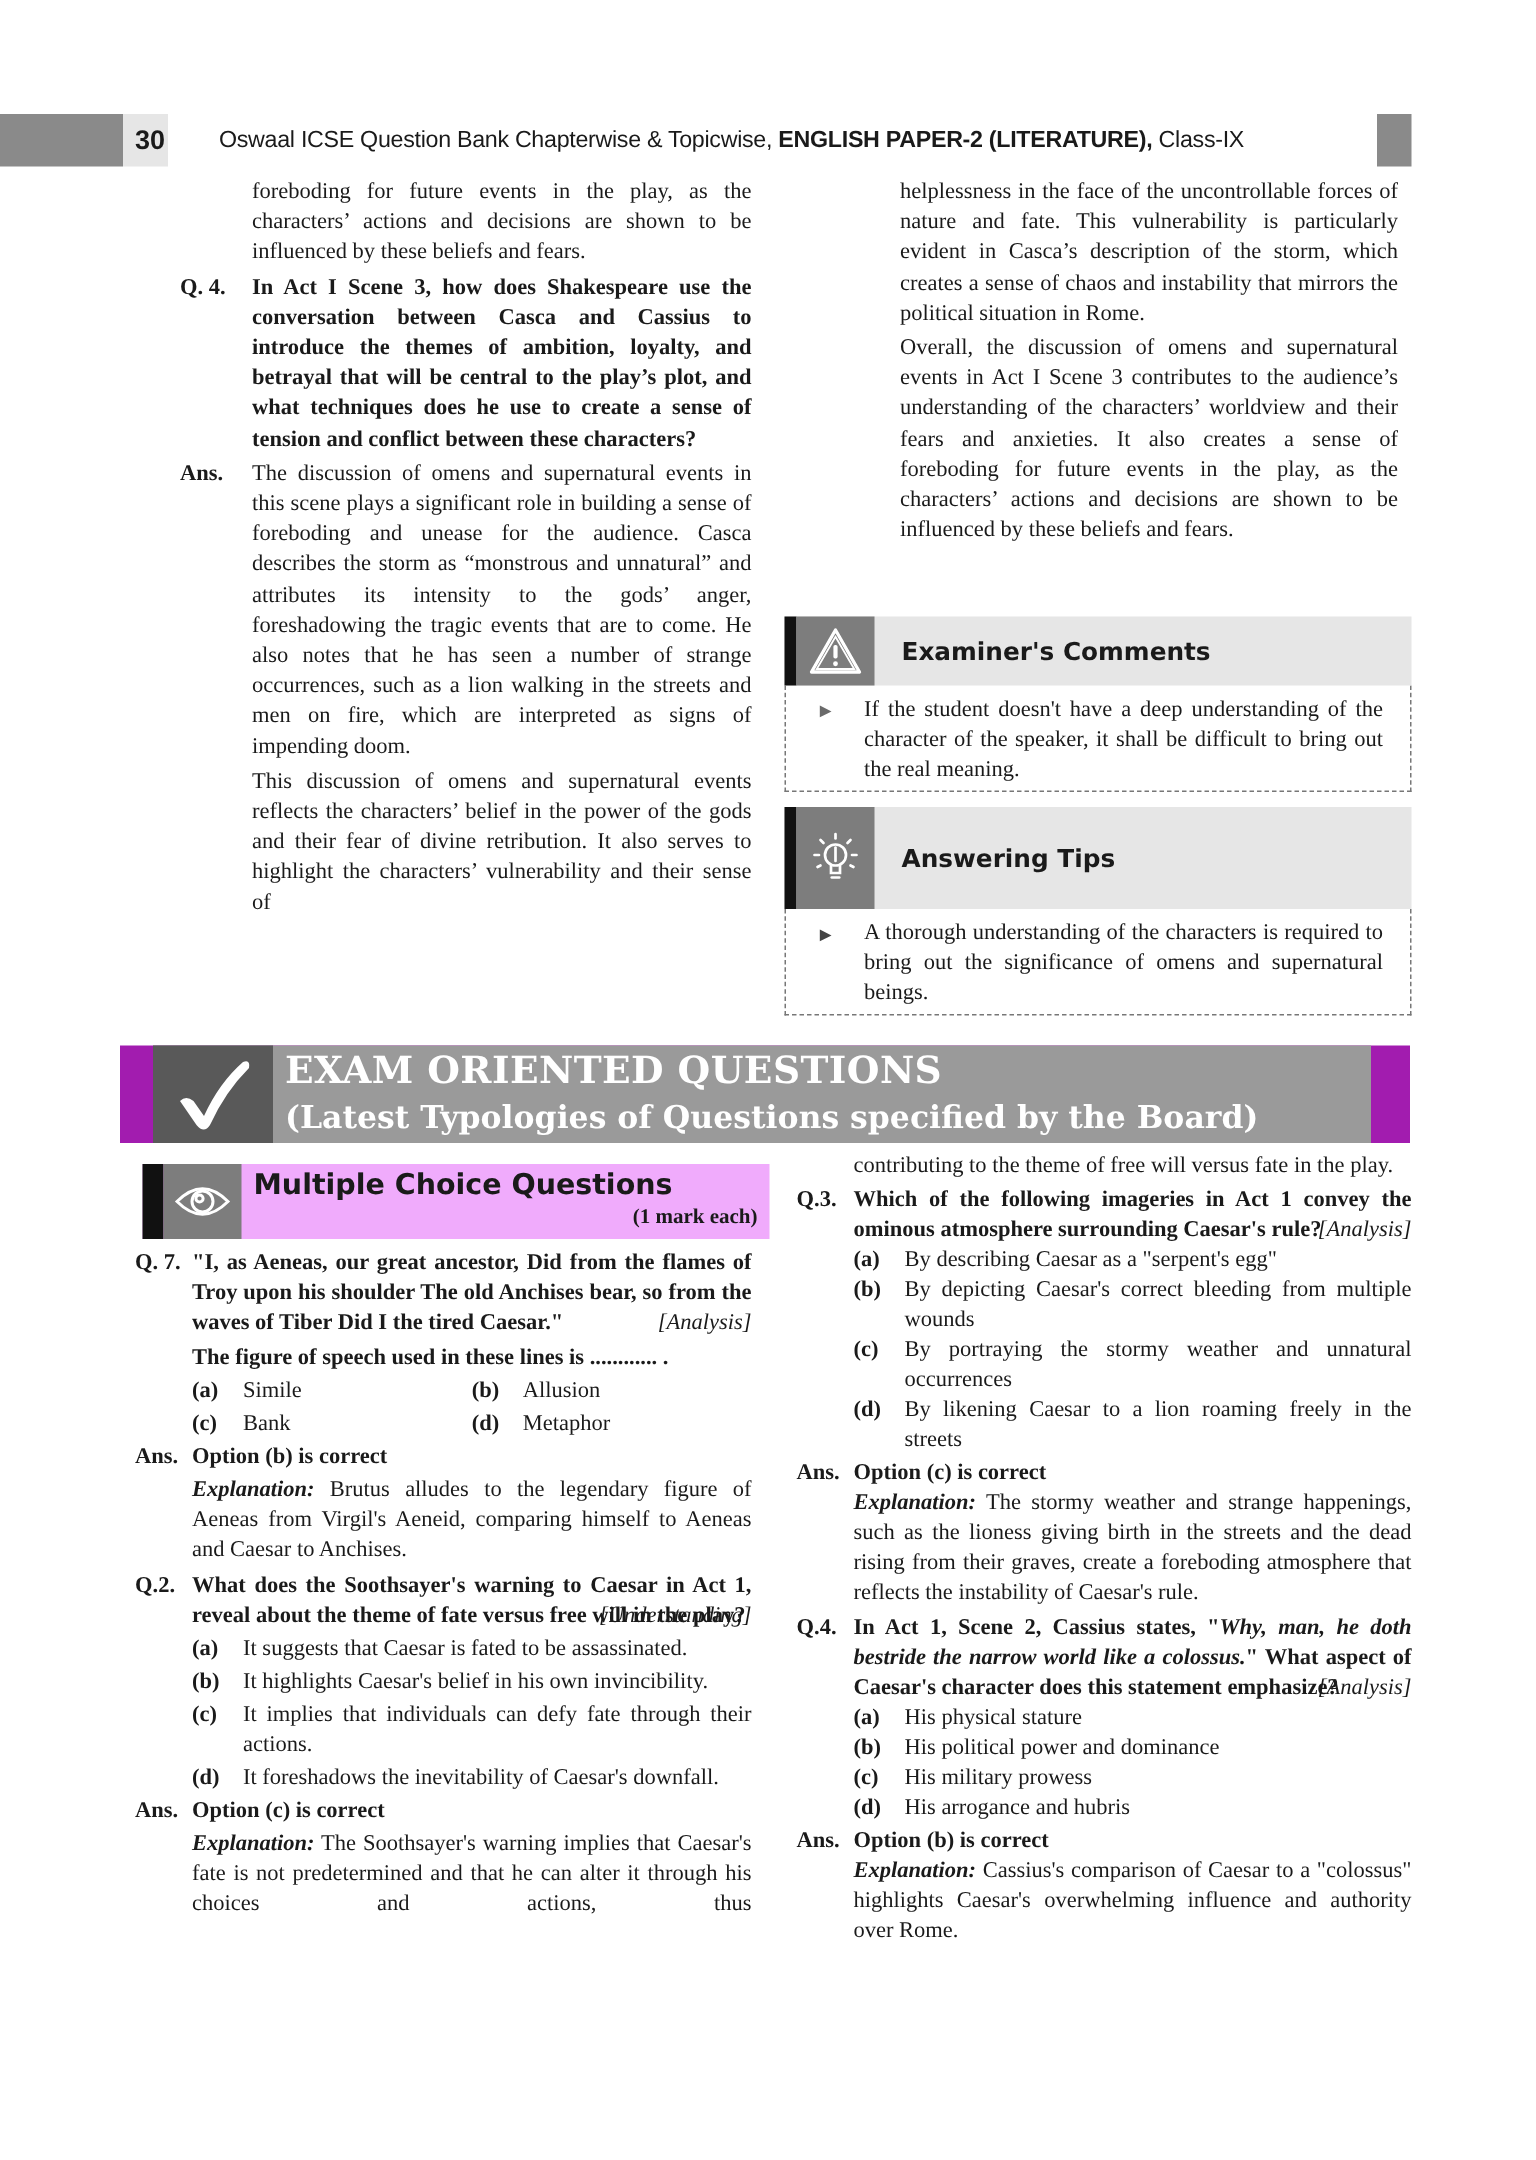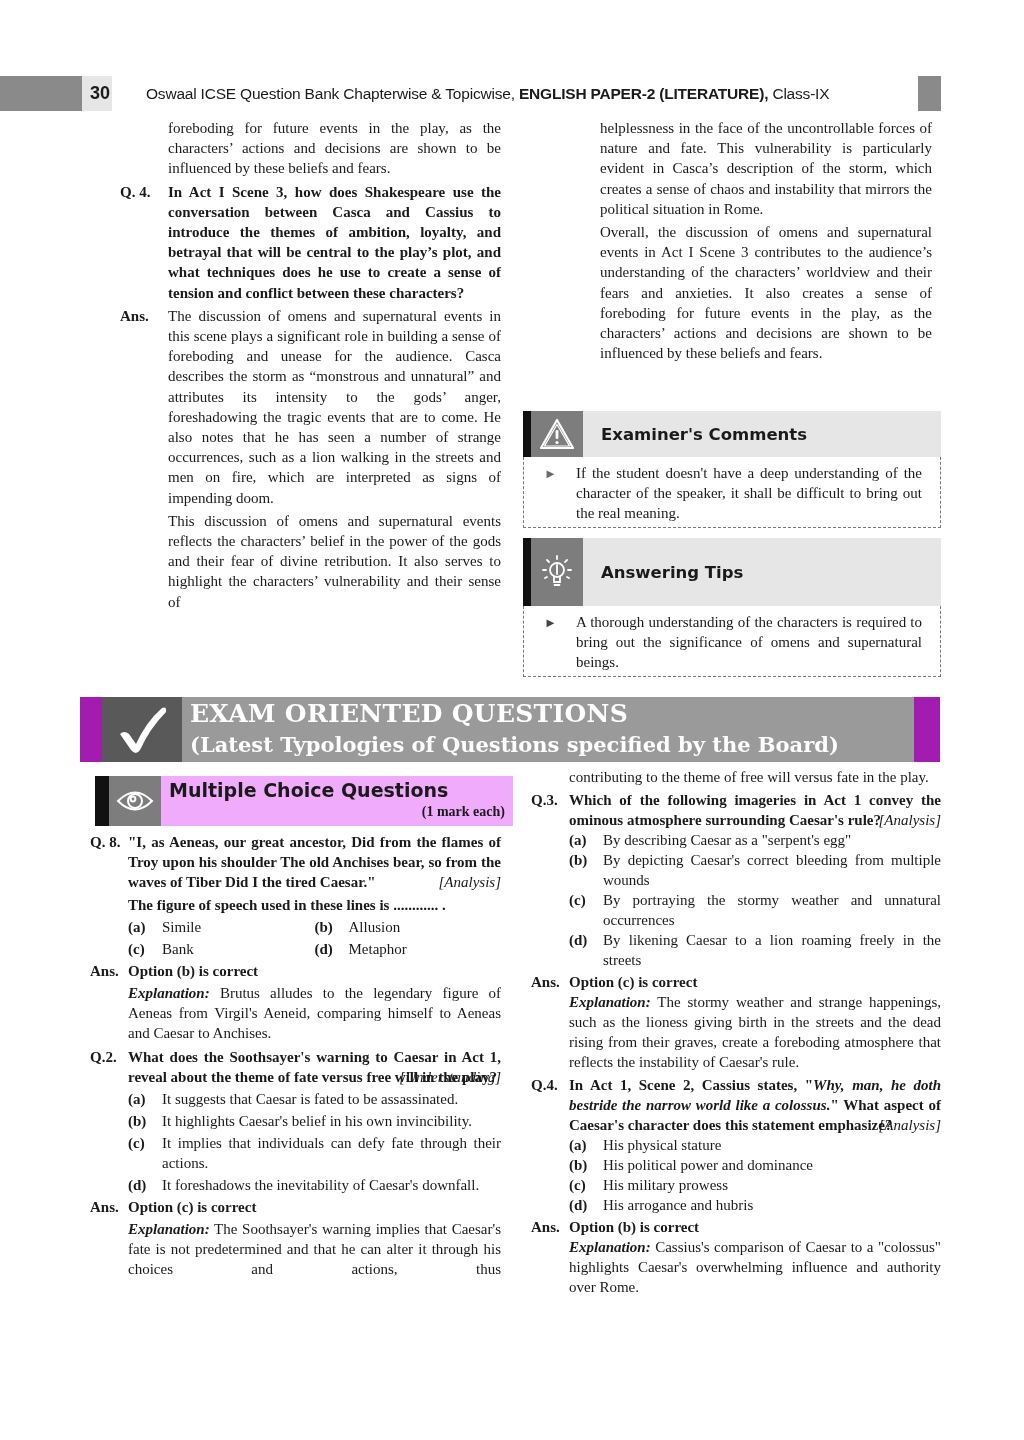--- a/index.html
+++ b/index.html
@@ -156,21 +156,21 @@
       </svg>
   </div>
   <div class="ttl">Multiple Choice Questions</div>
   <div class="sub">(1 mark each)</div>
 </div>
 
 <div class="col serif" style="left:90px; top:832px; width:411px; line-height:20px;">
 
   <div>
     <div class="qrow">
-      <span class="qnum" style="width:38px;">Q. 8.</span>
+      <span class="qnum" style="width:38px;">Q. 7.</span>
       <div style="flex:1;">
         <div class="qtext">"I, as Aeneas, our great ancestor, Did from the flames of Troy upon his shoulder The old Anchises bear, so from the waves of Tiber Did I the tired Caesar."</div>
         <div style="text-align:right; font-style:italic; margin-top:-20px;">[Analysis]</div>
         <div style="font-weight:bold; margin-top:3px;">The figure of speech used in these lines is ............ .</div>
         <div class="twocol" style="margin-top:2px;">
           <div class="opt">
               <span class="ol">(a)</span>
               <span class="ot">Simile</span>
             </div>
           <div class="opt">

